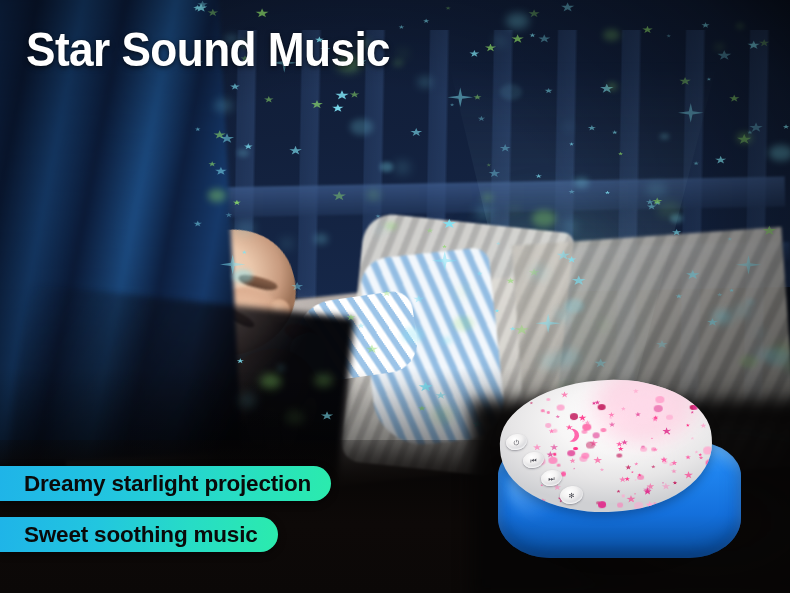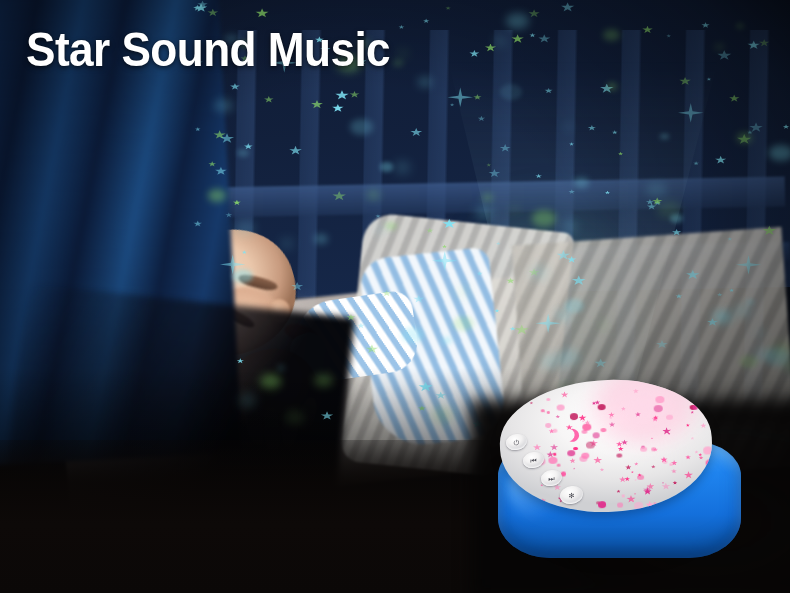--- a/index.html
+++ b/index.html
@@ -753,14 +753,22 @@
     <div class="btn" id="btn-next">
       <span>⏭</span>
     </div>
     <div class="btn" id="btn-light">
       <span>✻</span>
     </div>
   </div>
 
   <div id="title">Star Sound Music</div>
 
+  <div id="pills">
+    <div class="pill" id="pill-1">
+      <span>Dreamy starlight projection</span>
+    </div>
+    <div class="pill" id="pill-2">
+      <span>Sweet soothing music</span>
+    </div>
+  </div>
 
 </div>
 
 </body></html>

